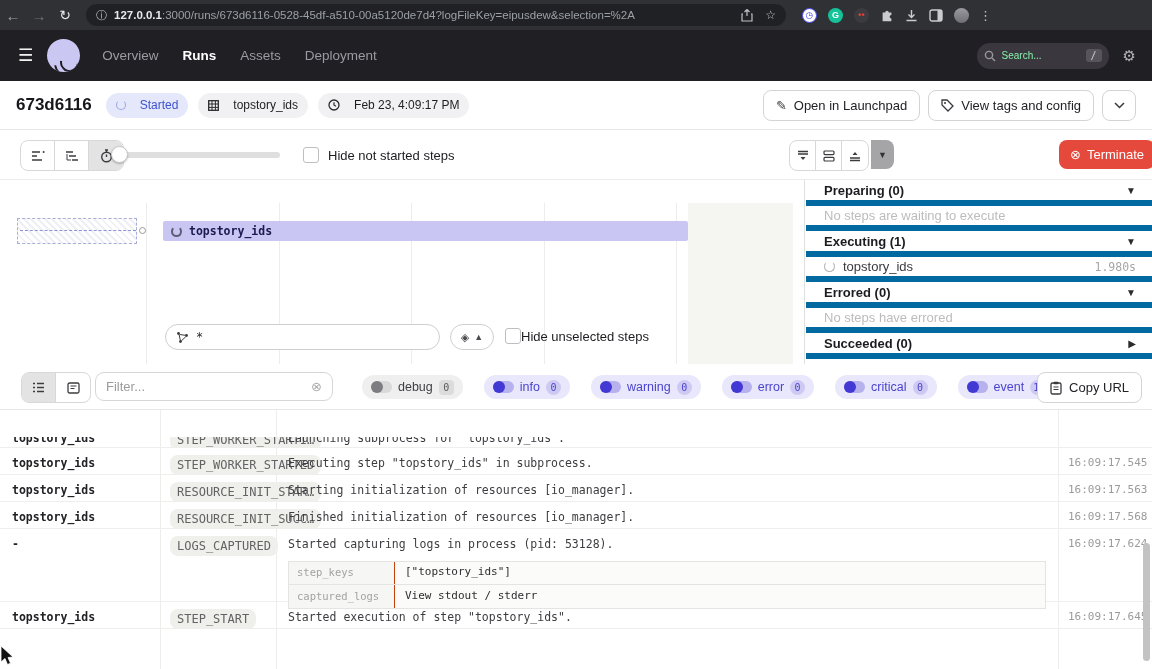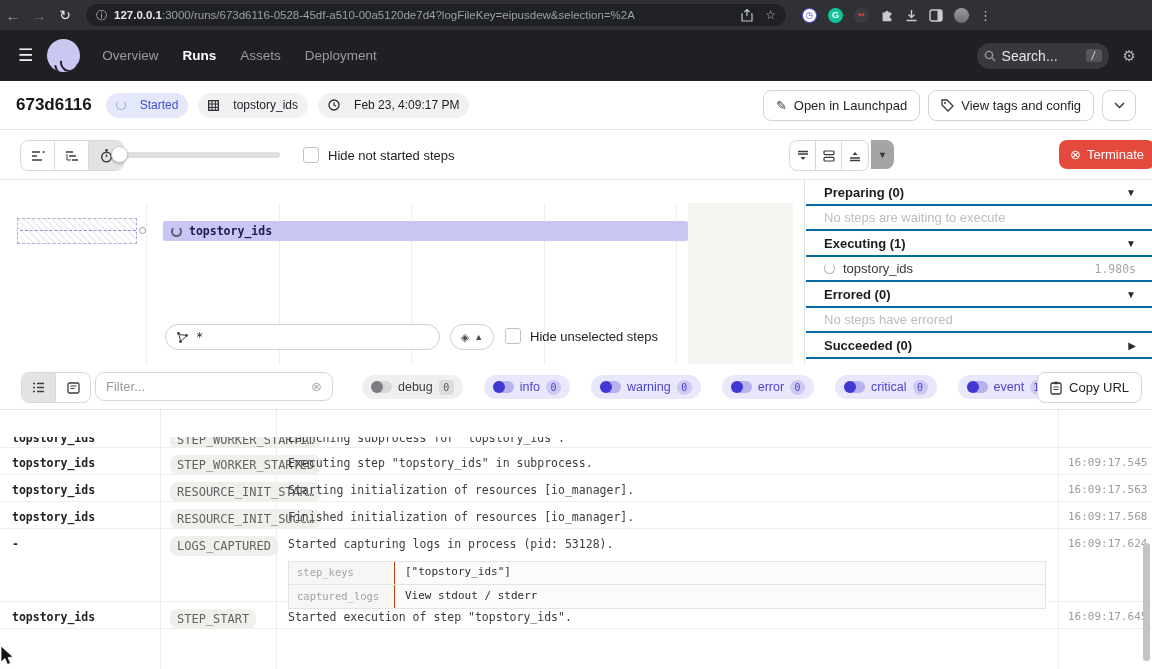--- a/index.html
+++ b/index.html
@@ -28,21 +28,21 @@
   .burger{color:#f2f2f2;font-size:17px;margin:0 14px 0 18px}
   .dglogo{width:33px;height:33px;border-radius:50%;background:#cac7f2;position:relative;overflow:hidden;margin-right:22px}
   .dglogo::before{content:"";position:absolute;left:7px;top:9px;width:26px;height:26px;border-radius:50%;
                   border:2.5px solid #201f23;border-top-color:transparent;border-left-color:transparent;transform:rotate(35deg)}
   .dglogo::after{content:"";position:absolute;left:13px;top:14px;width:15px;height:15px;border-radius:50%;
                  border:2px solid #201f23;border-top-color:transparent;border-left-color:transparent;transform:rotate(55deg)}
   .dgnav .navitem{color:#9d9aa2;font-size:13.5px;margin-right:24px;cursor:pointer}
   .dgnav .navitem.active{color:#fff;font-weight:bold}
   .dg-right{margin-left:auto;display:flex;align-items:center;margin-right:16px;gap:14px}
   .searchbox{width:132px;height:26px;background:#3a383e;border-radius:14px;display:flex;align-items:center;padding:0 7px;gap:6px}
-  .searchbox .ph{color:#e5e5e5;font-size:14px;flex:1}
+  .searchbox .ph{color:#86efac;font-size:10px;flex:1}
   .slash{background:#57555c;color:#cfcdd3;font-size:10px;border-radius:3px;padding:1px 5px}
   .gear{color:#b6b4ba;font-size:15px}
 
   
   .runhdr{position:absolute;left:0;top:81px;width:1152px;height:49px;background:#fff;border-bottom:1px solid #e6e6e6;
           display:flex;align-items:center;padding:0 16px}
   .runid{font-size:17px;font-weight:bold;color:#17161a;margin-right:14px}
   .pillb{display:inline-flex;align-items:center;gap:14px;height:25px;padding:0 10px;border-radius:13px;font-size:12px;margin-right:10px}
   .pill-started{background:#e4e8fa;color:#3d52cf;font-weight:500}
   .pill-gray{background:#f1f1f3;color:#1e1e22}
@@ -86,25 +86,25 @@
   .mini-dot{position:absolute;left:139px;top:47px;width:7px;height:7px;border:1.3px solid #9a9a9a;border-radius:50%;background:#fff}
   .gbar{position:absolute;left:163px;top:41px;width:525px;height:20px;background:#c9c6f3;border-radius:2px;
         display:flex;align-items:center;padding-left:8px;gap:7px;cursor:pointer}
   .gbar .gspin{width:11px;height:11px;border-radius:50%;border:2px solid #5e5d75;border-top-color:transparent}
   .gbar .glabel{font-size:11.5px;font-weight:bold;color:#1b1a4e}
   .gfilter{position:absolute;left:165px;top:144px;width:275px;height:26px;border:1px solid #cfcfcf;border-radius:13px;
            background:#fff;display:flex;align-items:center;padding:0 10px;gap:7px}
   .gfilter .fval{font-size:12px;color:#2a2a2a}
   .gzoom{position:absolute;left:450px;top:144px;width:44px;height:26px;border:1px solid #cfcfcf;border-radius:13px;
          background:#fff;display:flex;align-items:center;justify-content:center;gap:5px;color:#4a4a4e;cursor:pointer}
-  .gcheck{position:absolute;left:505px;top:148px;display:flex;align-items:center;gap:9px;font-size:13px;color:#1d1d21}
+  .gcheck{position:absolute;left:505px;top:148px;display:flex;align-items:center;font-size:13px;color:#1d1d21}
 
   
   .steps{position:absolute;left:806px;top:0;width:346px;height:184px;background:#fff}
-  .srow{display:flex;align-items:center;border-bottom:2px solid #0369a1;padding:0 16px 0 18px}
+  .srow{display:flex;align-items:center;border-bottom:6px solid #0369a1;padding:0 16px 0 18px}
   .srow.hd{height:26px}
   .srow.hd .stitle{font-size:13px;font-weight:bold;color:#1c1c20;flex:1}
   .srow.hd .caret{color:#2b2b2f;font-size:10px}
   .srow.body{height:25px;font-size:13px;color:#bcbcbc}
   .srow.step{height:25px;gap:8px}
   .srow.step .sname{font-size:13px;color:#3a3a3e;flex:1}
   .srow.step .sdur{font-size:11.5px;color:#a6a6a6}
   .sspin{width:11px;height:11px;border-radius:50%;border:1.6px solid #b3b3b3;border-top-color:transparent}
 
   

